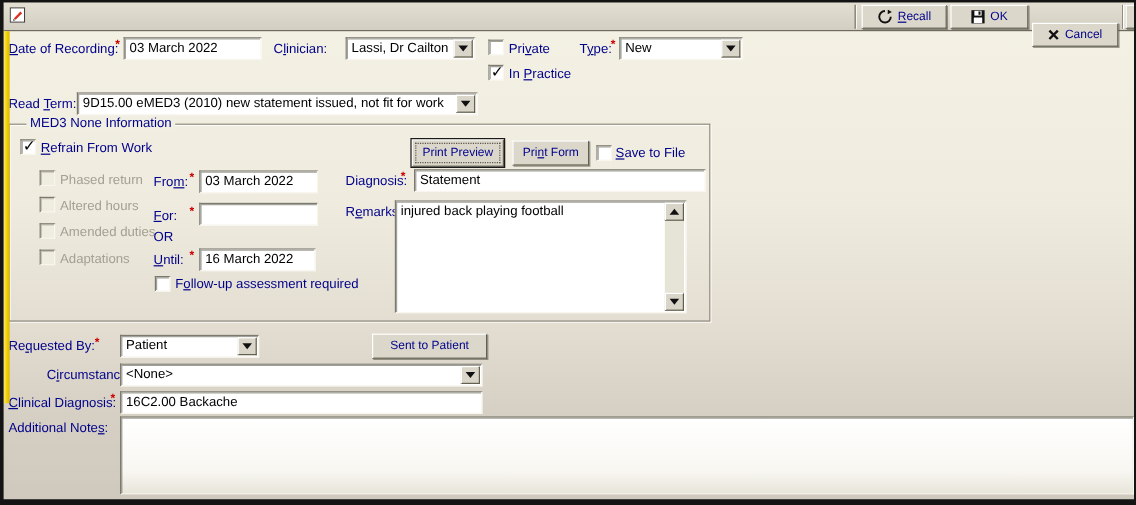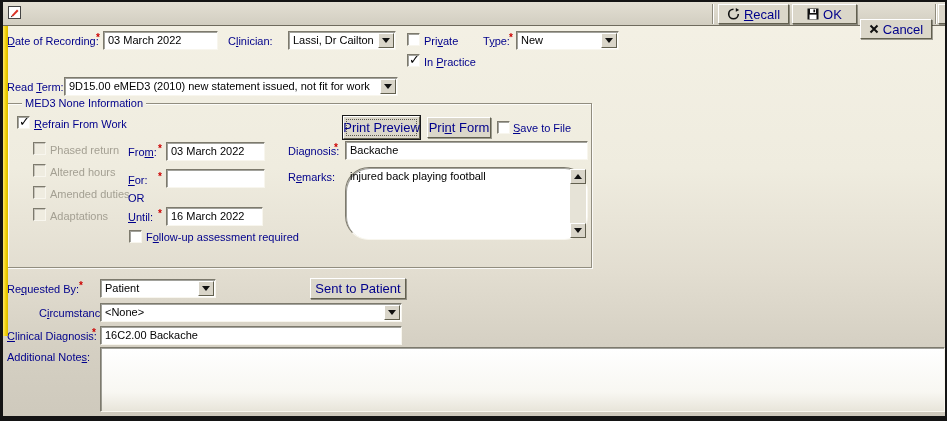--- a/index.html
+++ b/index.html
@@ -27,21 +27,21 @@
   .arr-d{width:0;height:0;border-left:4px solid transparent;border-right:4px solid transparent;border-top:5px solid #101010;}
   .arr-u{width:0;height:0;border-left:4px solid transparent;border-right:4px solid transparent;border-bottom:5px solid #101010;}
   .cb{position:absolute;width:13px;height:13px;background:#fff;box-sizing:border-box;
     border:1px solid;border-color:#7D7A6D #F8F6EE #F8F6EE #7D7A6D;
     box-shadow:inset 1px 1px 0 rgba(70,70,58,.5);}
   .cb.checked::after{content:"\2713";position:absolute;left:1px;top:-3px;font-size:13px;font-weight:bold;color:#000;}
   .cb.dis{background:#EFECE0;box-shadow:inset 1px 1px 0 rgba(120,118,108,.35);}
   .btn{position:absolute;background:#DBD7CA;box-sizing:border-box;cursor:default;
     border:1px solid;border-color:#FFFFFF #62604F #62604F #FFFFFF;
     box-shadow:1px 1px 0 rgba(30,30,20,.4);
-    color:#00008B;font-size:13px;display:flex;align-items:center;justify-content:center;gap:4px;white-space:nowrap;}
+    color:#00008B;font-size:10px;display:flex;align-items:center;justify-content:center;gap:4px;white-space:nowrap;}
   .btn.focus{outline:1px solid #1a1a1a;}
   .btn.focus::after{content:"";position:absolute;inset:2px;border:1px dotted #5a574e;}
   .tsep{position:absolute;top:4px;width:2px;height:20px;background:linear-gradient(90deg,#8F8B7D 0 1px,#FFFFFF 1px 2px);}
   .group{position:absolute;box-sizing:border-box;border:1px solid #918D7F;
     box-shadow:1px 1px 0 rgba(255,255,255,.8), inset 1px 1px 0 rgba(255,255,255,.8);}
   .legend{position:absolute;top:-7px;left:14px;background:#F1EEE2;padding:0 3px;color:#00008B;white-space:nowrap;}
   .stripe{position:absolute;left:3px;top:26px;width:5px;height:310px;
     background:linear-gradient(90deg,#FFE76E,#EFCD00 60%,#D9B900);z-index:5;}
   .ta-text{position:absolute;left:4px;top:2px;right:20px;color:#000;line-height:13px;}
   .scroll{position:absolute;top:1px;right:1px;bottom:1px;width:16px;background:#E6E3D7;}
@@ -177,25 +177,25 @@
   </div>
   <div class="btn" style="left:427px;top:117px;width:64px;height:21px;">
     <span>Pri<u>n</u>t Form</span>
   </div>
   <div class="cb" style="left:497px;top:121px;"></div>
   <div class="lbl" style="left:513px;top:122px;"><u>S</u>ave to File</div>
 
   <div class="lbl" style="left:288px;top:145px;">Diagnosis:</div>
   <div class="req" style="left:334px;top:142px;">*</div>
   <div class="sunken" style="left:345px;top:141px;width:243px;height:19px;">
-    <span class="val">Backache</span>
+    <span class="val">Statement</span>
   </div>
 
   <div class="lbl" style="left:288px;top:171px;">R<u>e</u>marks:</div>
-  <div class="sunken" style="left:345px;top:167px;width:243px;height:73px;border-radius:24px;">
+  <div class="sunken" style="left:329px;top:167px;width:243px;height:94px;">
     <span class="ta-text">injured back playing football</span>
     <span class="scroll">
       <span class="sbtn" style="top:0;">
           <span class="arr-u"></span>
         </span>
       <span class="sbtn" style="bottom:0;top:auto;">
           <span class="arr-d"></span>
         </span>
     </span>
   </div>

